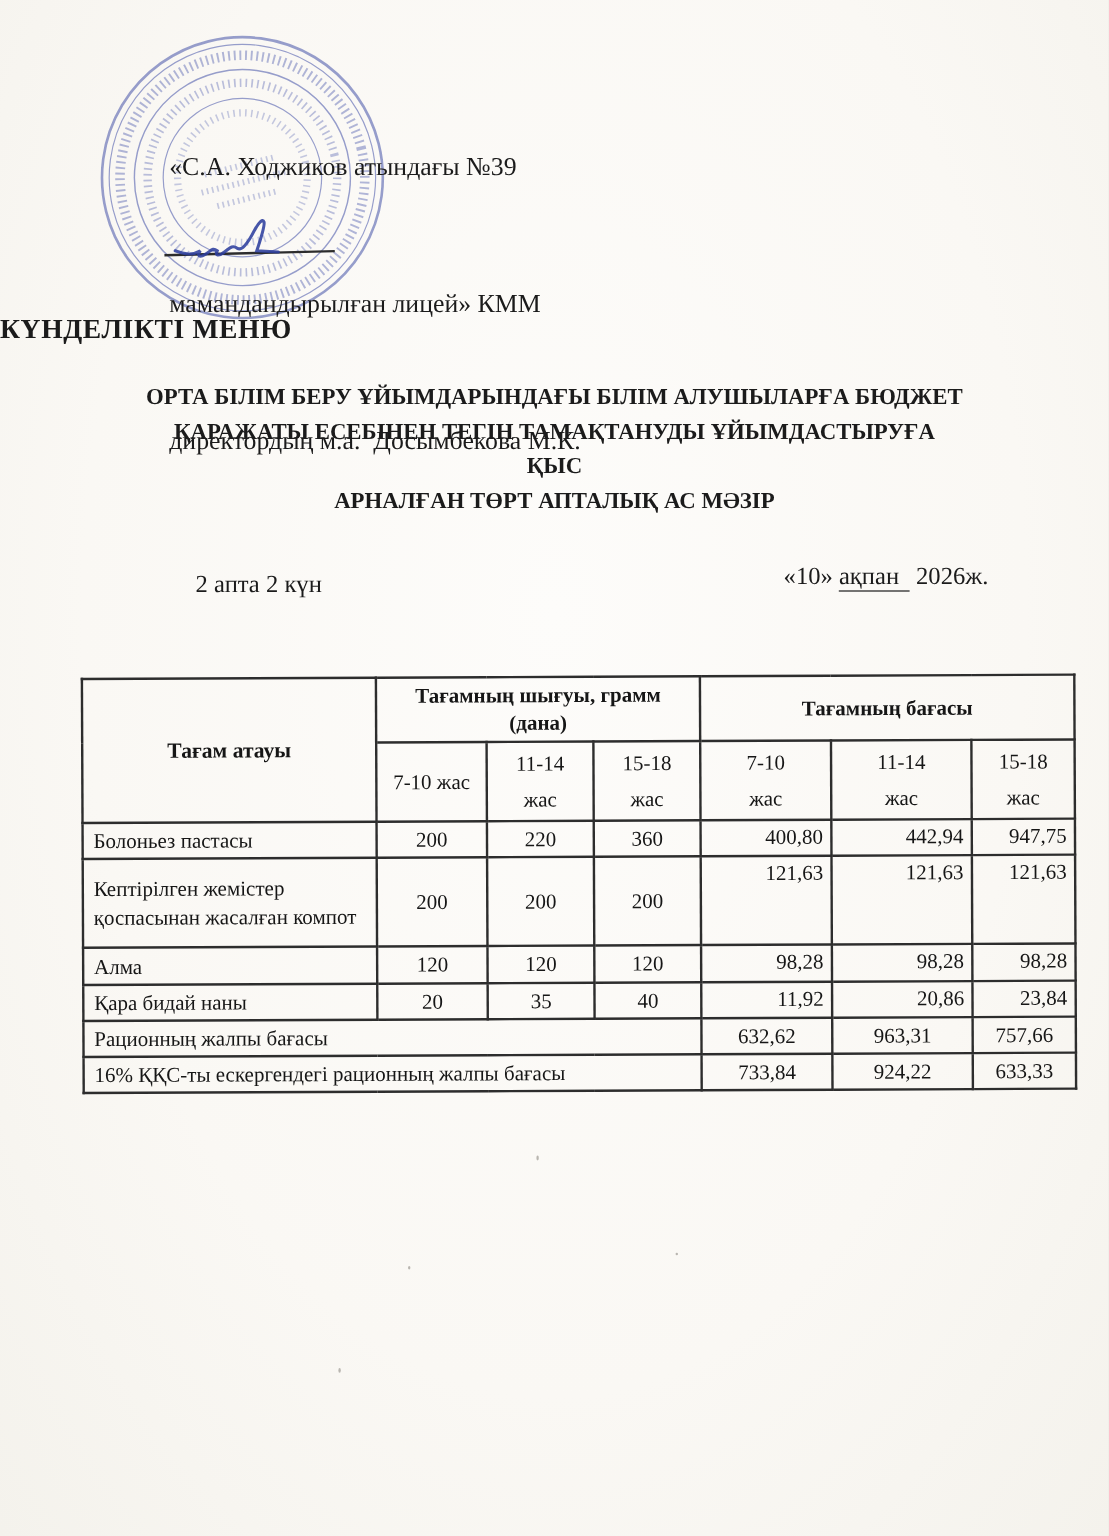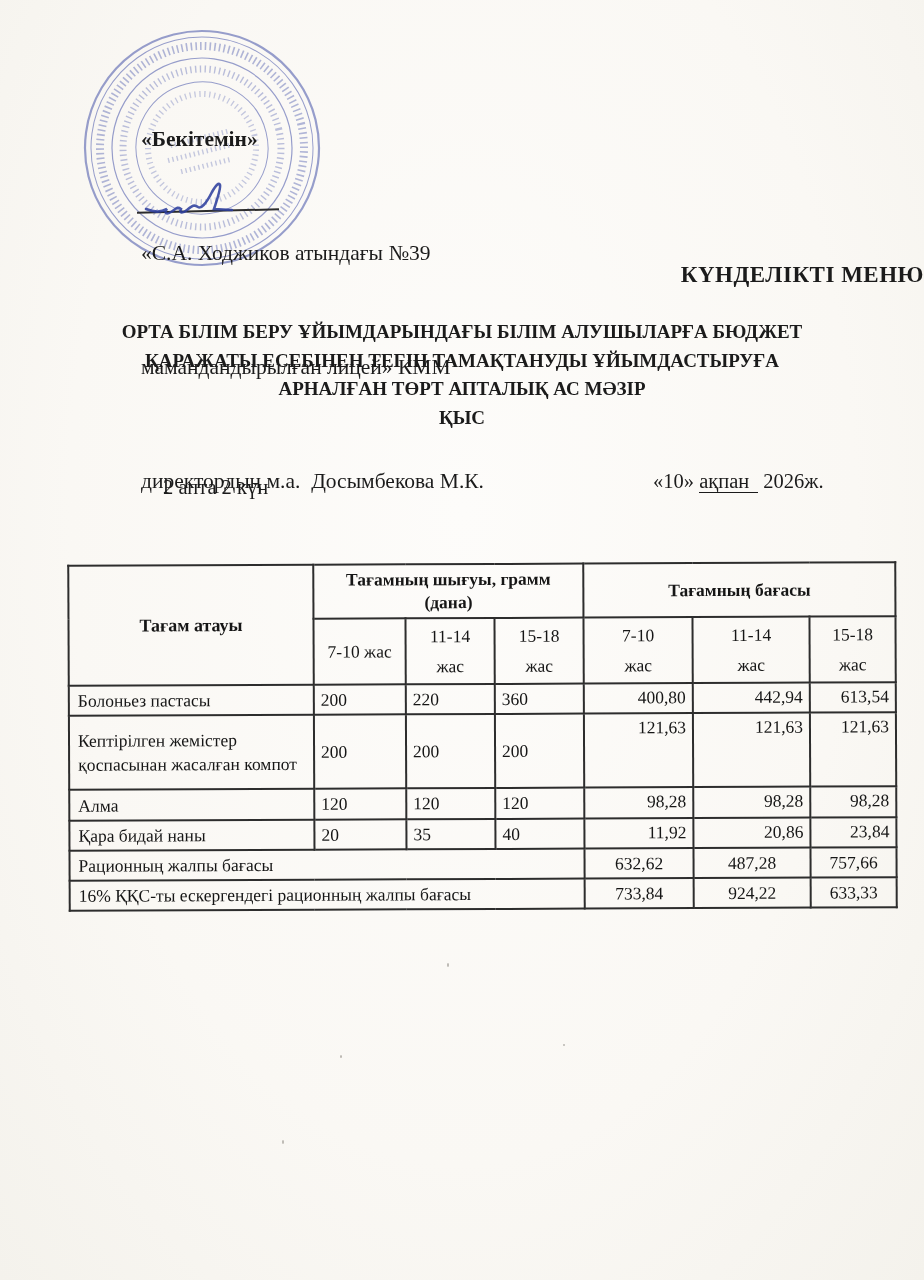--- a/index.html
+++ b/index.html
@@ -25,21 +25,21 @@
   }
   .approval .b{font-weight:bold;}
   
   .sig-squiggle{position:absolute;left:140px;top:176px;z-index:4;}
   .sig-line{
     position:absolute;left:137px;top:210px;width:142px;height:2px;
     background:#2c2c2c;transform:rotate(-1.4deg);z-index:3;
   }
   
   .doc-title{
-    position:absolute;left:0;top:262px;width:924px;text-align:right;
+    position:absolute;left:0;top:262px;width:924px;text-align:left;
     font-weight:bold;font-size:23px;letter-spacing:.5px;z-index:3;
   }
   .doc-sub{
     position:absolute;left:62px;top:318px;width:800px;text-align:center;
     font-weight:bold;font-size:19px;line-height:28.5px;z-index:3;
   }
   
   .meta{
     position:absolute;left:0;top:470px;width:924px;z-index:3;font-size:20.5px;
   }
@@ -56,21 +56,21 @@
   .menu-table td,.menu-table th{
     border:2px solid #2d2d2d;padding:1px 6px;font-weight:normal;
     overflow:hidden;
   }
   .menu-table th{font-weight:bold;}
   .c-dishhead{text-align:center;vertical-align:middle;font-size:18px;}
   .c-group{text-align:center;vertical-align:middle;line-height:23px;}
   .c-age{text-align:center;vertical-align:middle;font-weight:normal !important;line-height:30px;}
   .prewrap{white-space:pre-line;}
   .c-dish{text-align:left;vertical-align:middle;line-height:24px;padding-left:8px !important;}
-  .c-gram{text-align:left;vertical-align:middle;}
+  .c-gram{text-align:center;vertical-align:middle;}
   .c-price{text-align:right;vertical-align:top;padding-top:3px !important;}
   .c-total-label{text-align:left;vertical-align:middle;padding-left:8px !important;}
   .c-total-val{text-align:center;vertical-align:middle;font-weight:bold;}
   
   .speck{position:absolute;background:#b9b6b0;border-radius:50%;z-index:2;}
 </style>
 </head>
 <body>
 
 <div class="page">
@@ -82,37 +82,36 @@
       <circle cx="122" cy="122" r="102" stroke-width="8" stroke-dasharray="1.6 3.1" opacity=".75"></circle>
       <circle cx="122" cy="122" r="90" stroke-width="1.2"></circle>
       <circle cx="122" cy="122" r="79" stroke-width="7" stroke-dasharray="1.4 3.4" opacity=".65"></circle>
       <circle cx="122" cy="122" r="66" stroke-width="1"></circle>
       <circle cx="122" cy="122" r="54" stroke-width="6" stroke-dasharray="1.3 3.6" opacity=".55"></circle>
       <path d="M92 112h60M86 126h72M96 140h52" stroke-width="5" stroke-dasharray="1.4 3" opacity=".55"></path>
     </g>
   </svg>
 
   <div class="approval">
-    <div class="b">«Бекітемін»</div>
     <div>«С.А. Ходжиков атындағы №39</div>
     <div>мамандандырылған лицей» КММ</div>
     <div>директордың м.а.  Досымбекова М.К.</div>
   </div>
 
   <svg class="sig-squiggle" width="130" height="44" viewBox="0 0 130 44">
     <path d="M6 33 C14 36 20 37 27 33 C24 37 26 39 31 36 C36 33 37 30 41 33 C39 37 42 38 47 34 C52 30 54 28 58 31 C61 33 66 28 72 16 C76 9 79 6 80 9 C81 12 77 24 74 33 L92 34" fill="none" stroke="#2e3f9e" stroke-width="2.6" stroke-linecap="round" opacity=".88"></path>
   </svg>
   <div class="sig-line"></div>
 
   <div class="doc-title">КҮНДЕЛІКТІ МЕНЮ</div>
   <div class="doc-sub">
     <div>ОРТА БІЛІМ БЕРУ ҰЙЫМДАРЫНДАҒЫ БІЛІМ АЛУШЫЛАРҒА БЮДЖЕТ</div>
     <div>ҚАРАЖАТЫ ЕСЕБІНЕН ТЕГІН ТАМАҚТАНУДЫ ҰЙЫМДАСТЫРУҒА</div>
+    <div>ҚЫС</div>
     <div>АРНАЛҒАН ТӨРТ АПТАЛЫҚ АС МӘЗІР</div>
-    <div>ҚЫС</div>
   </div>
 
   <div class="meta">
     <span class="week">2 апта 2 күн</span>
     <span class="date">
       <span>«10»</span>
       <span class="ul">ақпан</span>
       <span>2026ж.</span>
     </span>
   </div>
@@ -146,21 +145,21 @@
 жас</td>
       <td class="c-age">15-18 жас</td>
     </tr>
     <tr style="height:30px">
       <td class="c-dish">Болоньез пастасы</td>
       <td class="c-gram">200</td>
       <td class="c-gram">220</td>
       <td class="c-gram">360</td>
       <td class="c-price">400,80</td>
       <td class="c-price">442,94</td>
-      <td class="c-price">613,54</td>
+      <td class="c-price">947,75</td>
     </tr>
     <tr style="height:74px">
       <td class="c-dish">Кептірілген жемістер қоспасынан жасалған компот</td>
       <td class="c-gram">200</td>
       <td class="c-gram">200</td>
       <td class="c-gram">200</td>
       <td class="c-price">121,63</td>
       <td class="c-price">121,63</td>
       <td class="c-price">121,63</td>
     </tr>
@@ -178,21 +177,21 @@
       <td class="c-gram">20</td>
       <td class="c-gram">35</td>
       <td class="c-gram">40</td>
       <td class="c-price">11,92</td>
       <td class="c-price">20,86</td>
       <td class="c-price">23,84</td>
     </tr>
     <tr style="height:30px">
       <td class="c-total-label" colspan="4">Рационның жалпы бағасы</td>
       <td class="c-total-val">632,62</td>
-      <td class="c-total-val">487,28</td>
+      <td class="c-total-val">963,31</td>
       <td class="c-total-val">757,66</td>
     </tr>
     <tr style="height:30px">
       <td class="c-total-label" colspan="4">16% ҚҚС-ты ескергендегі рационның жалпы бағасы</td>
       <td class="c-total-val">733,84</td>
       <td class="c-total-val">924,22</td>
       <td class="c-total-val">633,33</td>
     </tr>
   </tbody>
     </table>

